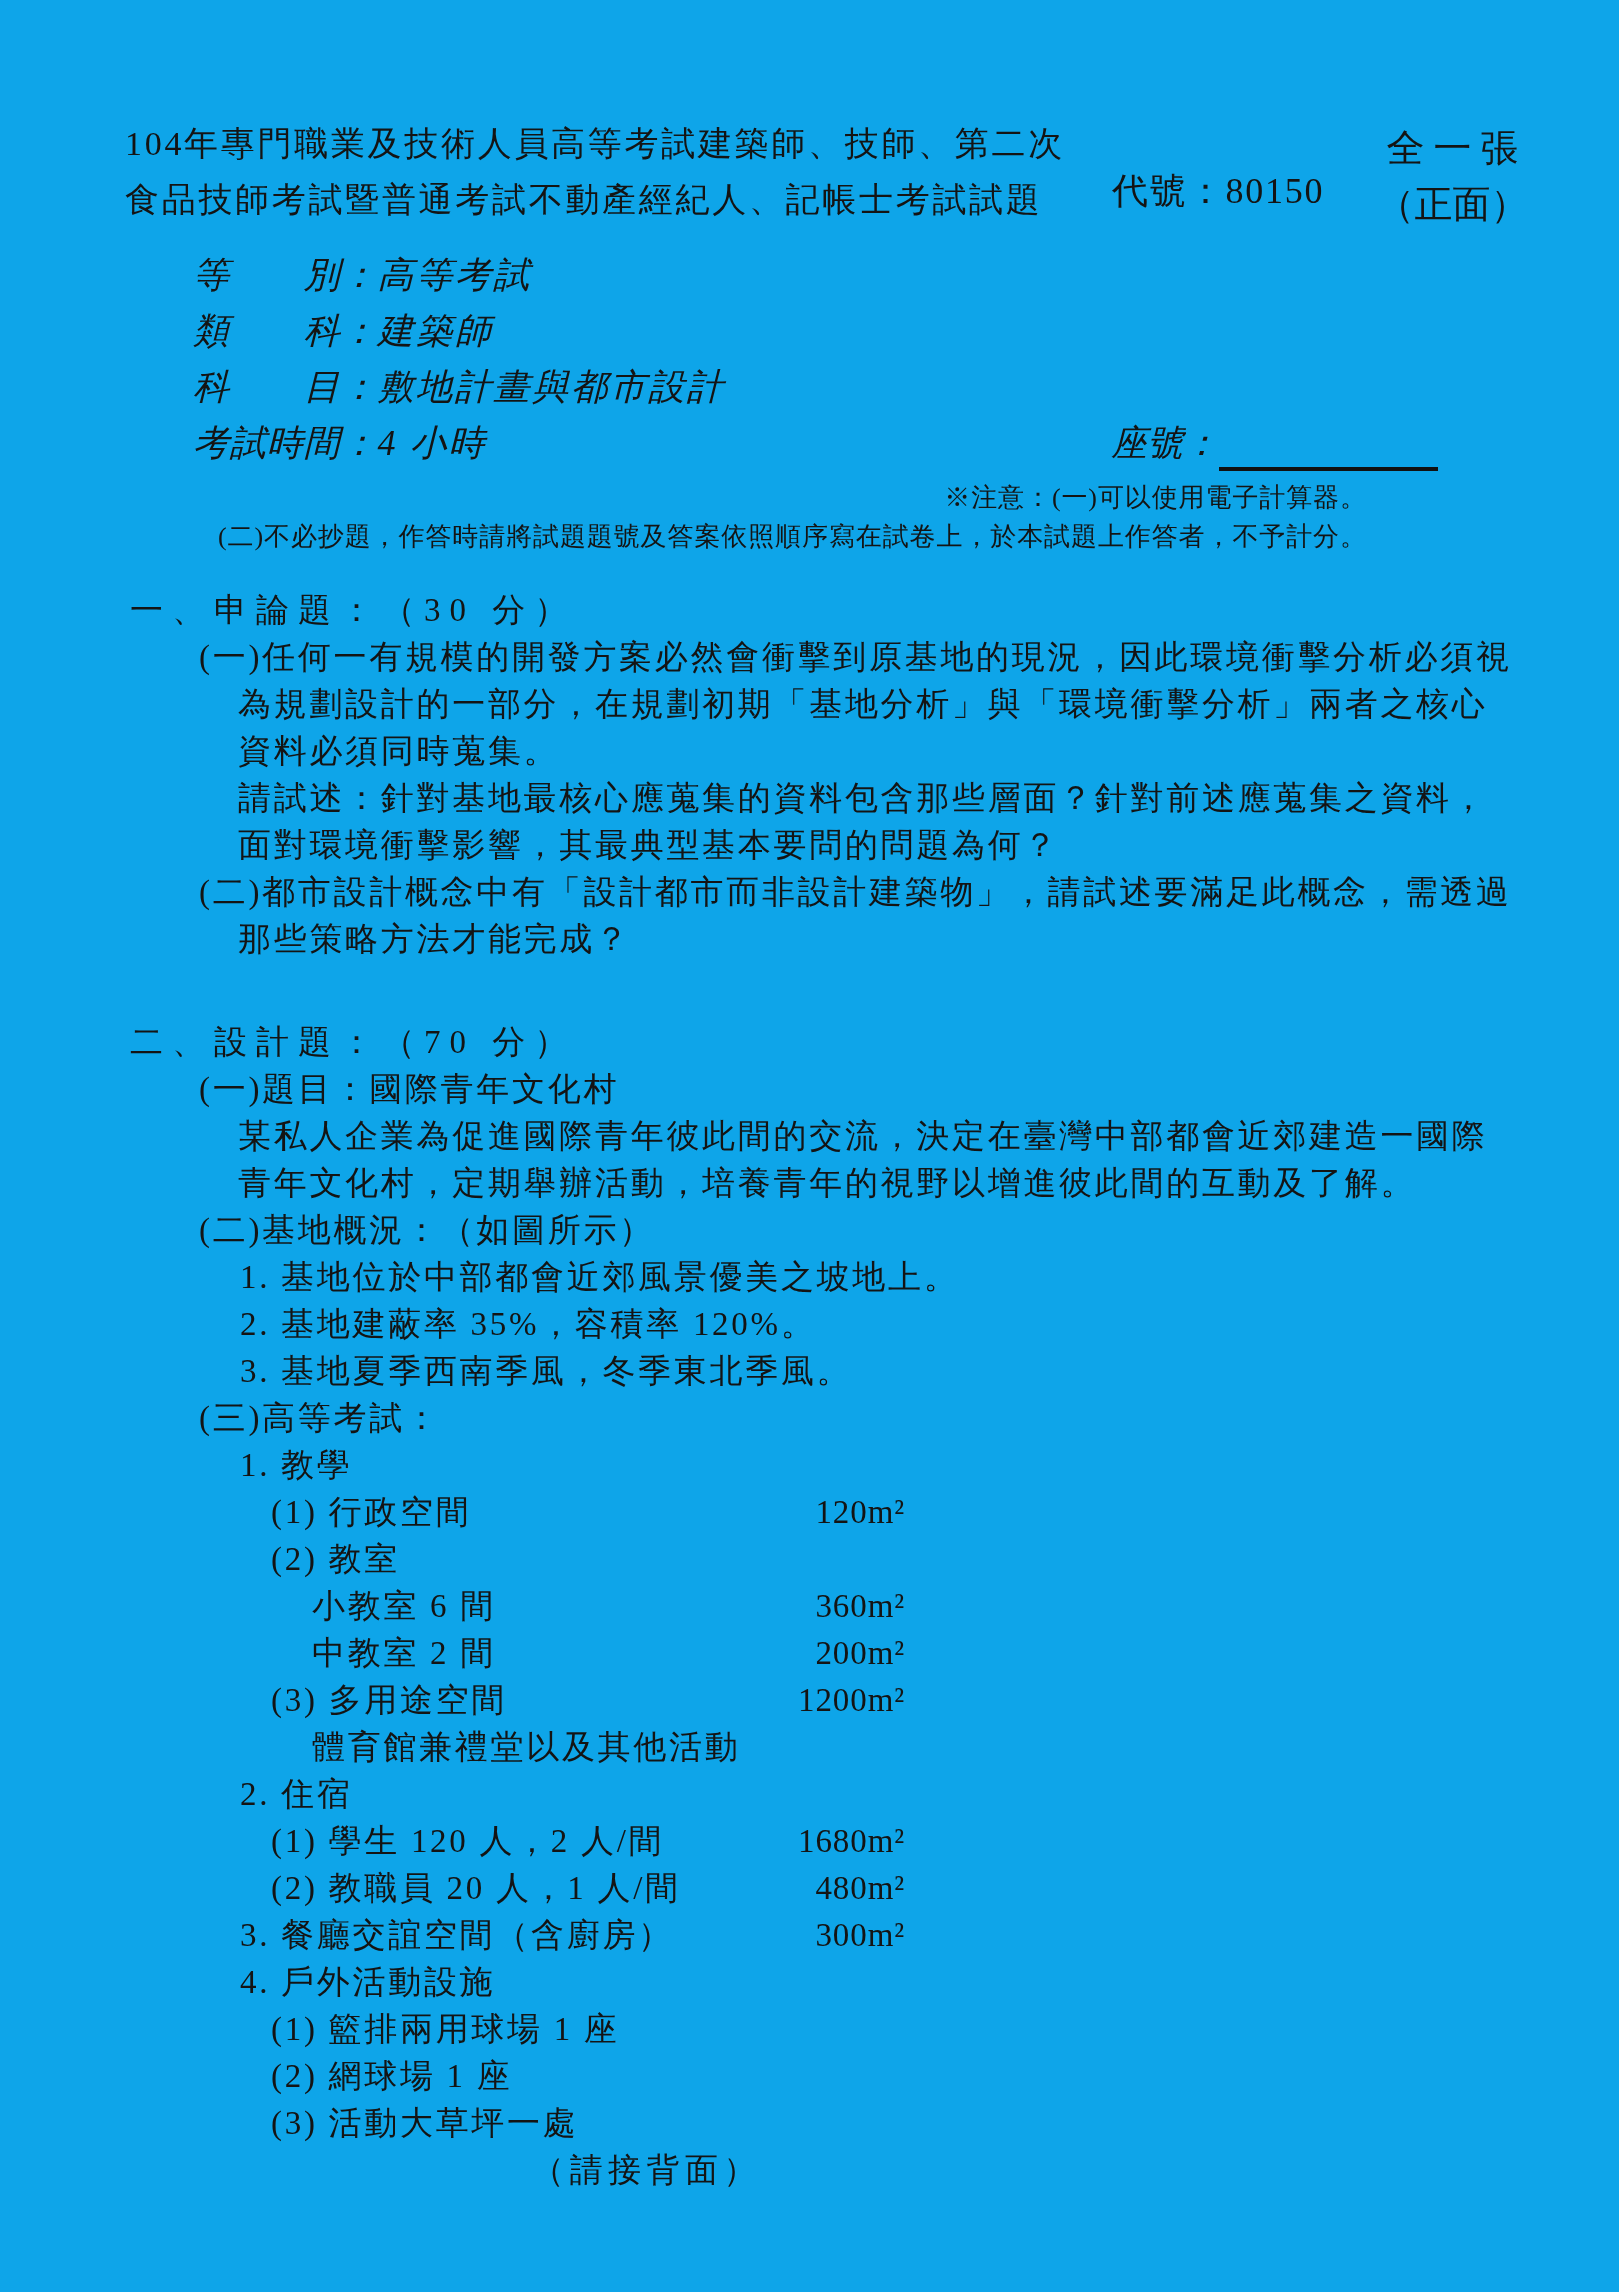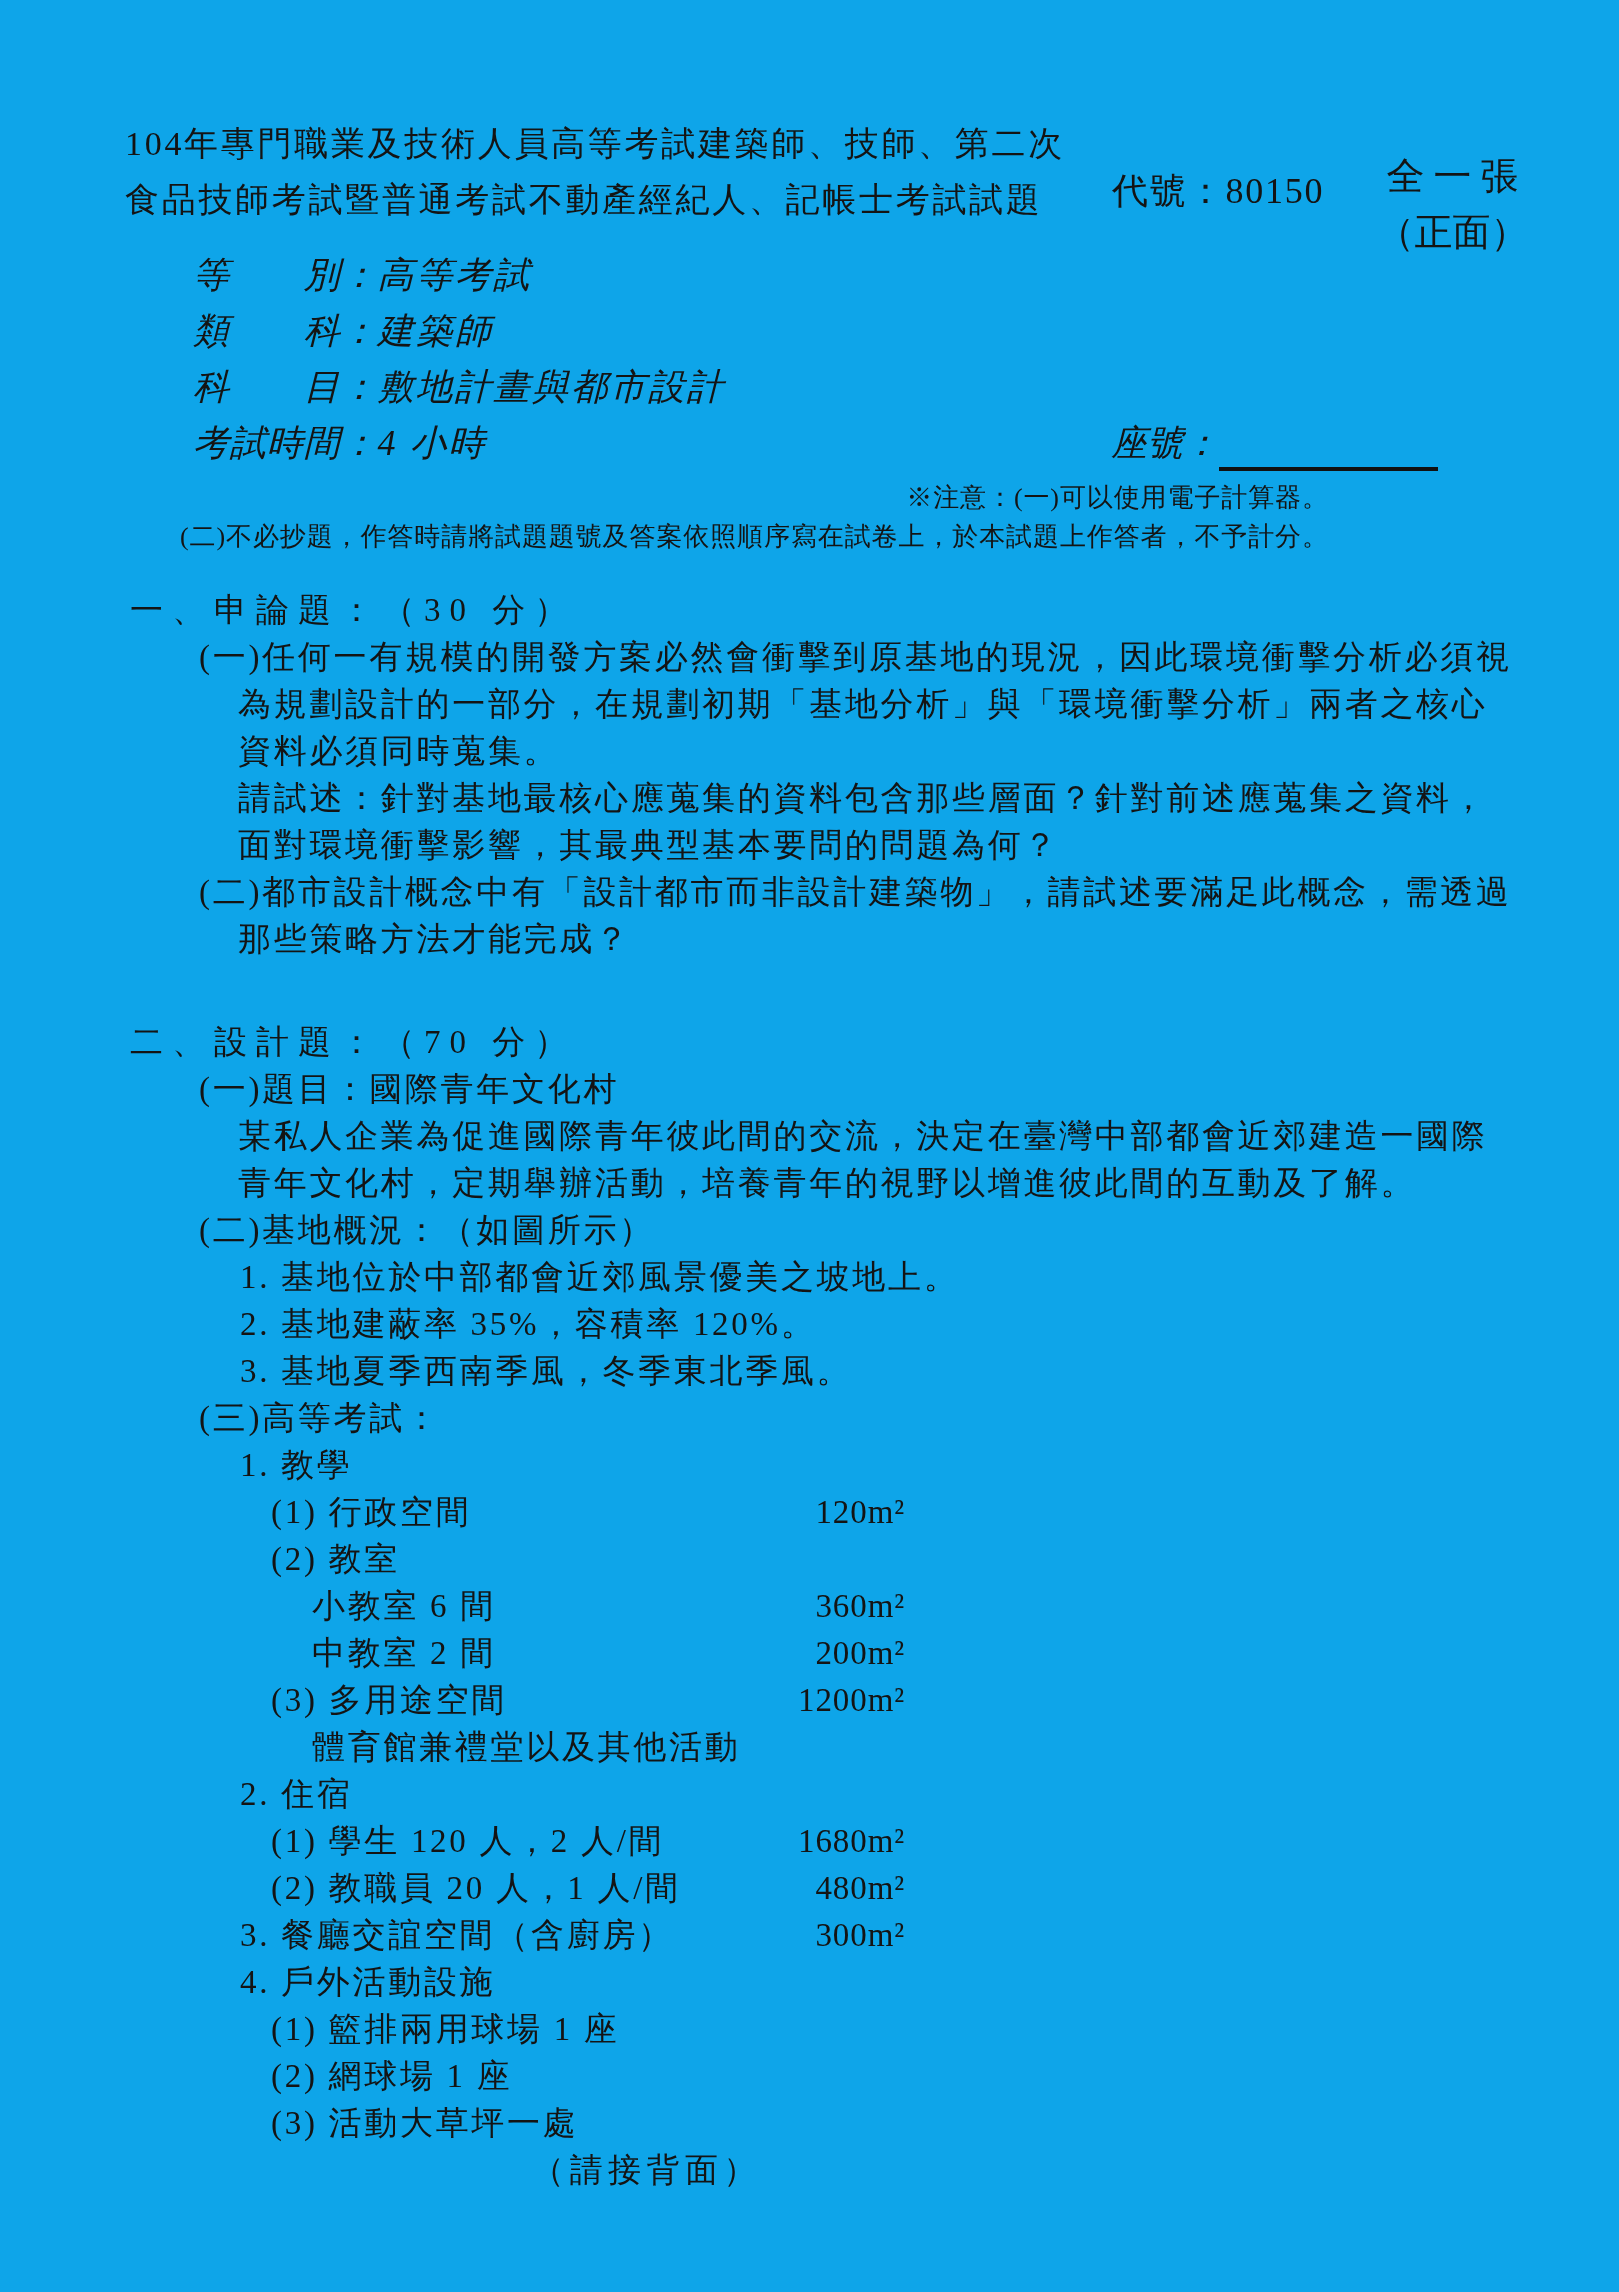--- a/index.html
+++ b/index.html
@@ -18,39 +18,39 @@
     position:absolute; left:125px; top:116px;
     font-size:34px; letter-spacing:2.7px; line-height:56px;
     white-space:nowrap;
   }
   .code {
     position:absolute; left:1112px; top:167px;
     font-size:36px; letter-spacing:1.8px; white-space:nowrap;
   }
   .sheet {
     position:absolute; left:1365px; top:120px; width:175px;
-    font-size:38px; line-height:56px; text-align:center; white-space:nowrap;margin-top:28px;
+    font-size:38px; line-height:56px; text-align:center; white-space:nowrap;
   }
   .sheet .s1 { letter-spacing:9px; padding-left:9px; }
 
   
   .meta { position:absolute; left:193px; top:247px; font-size:36px;font-style:italic; }
   .meta-row { height:56px; line-height:56px; white-space:nowrap; position:relative; }
   .meta-label { letter-spacing:0.9px; }
   .meta-value { letter-spacing:2.7px; }
   .seat { position:absolute; left:918px; top:0; white-space:nowrap; }
   .seat-line {
     display:inline-block; width:219px; height:39px;
     border-bottom:4.5px solid #111; vertical-align:bottom;
   }
 
   
   .notice { position:absolute; left:124px; top:478px; font-size:26px; letter-spacing:0.9px; }
   .notice-line { line-height:39px; white-space:nowrap;text-align:right; }
-  .notice-line2 { margin-left:56px; }
+  .notice-line2 { margin-left:94px; }
 
   
   .body { position:absolute; left:0; top:587px; width:1331px; font-size:33px; letter-spacing:2.7px; }
   .line { position:relative; height:47px; line-height:47px; white-space:nowrap; }
   .in0 { padding-left:130px; letter-spacing:9px; }
   .in1 { padding-left:199px; }
   .in1c{ padding-left:238px; }
   .in2 { padding-left:240px; }
   .in3 { padding-left:271px; }
   .in4 { padding-left:312px; }

